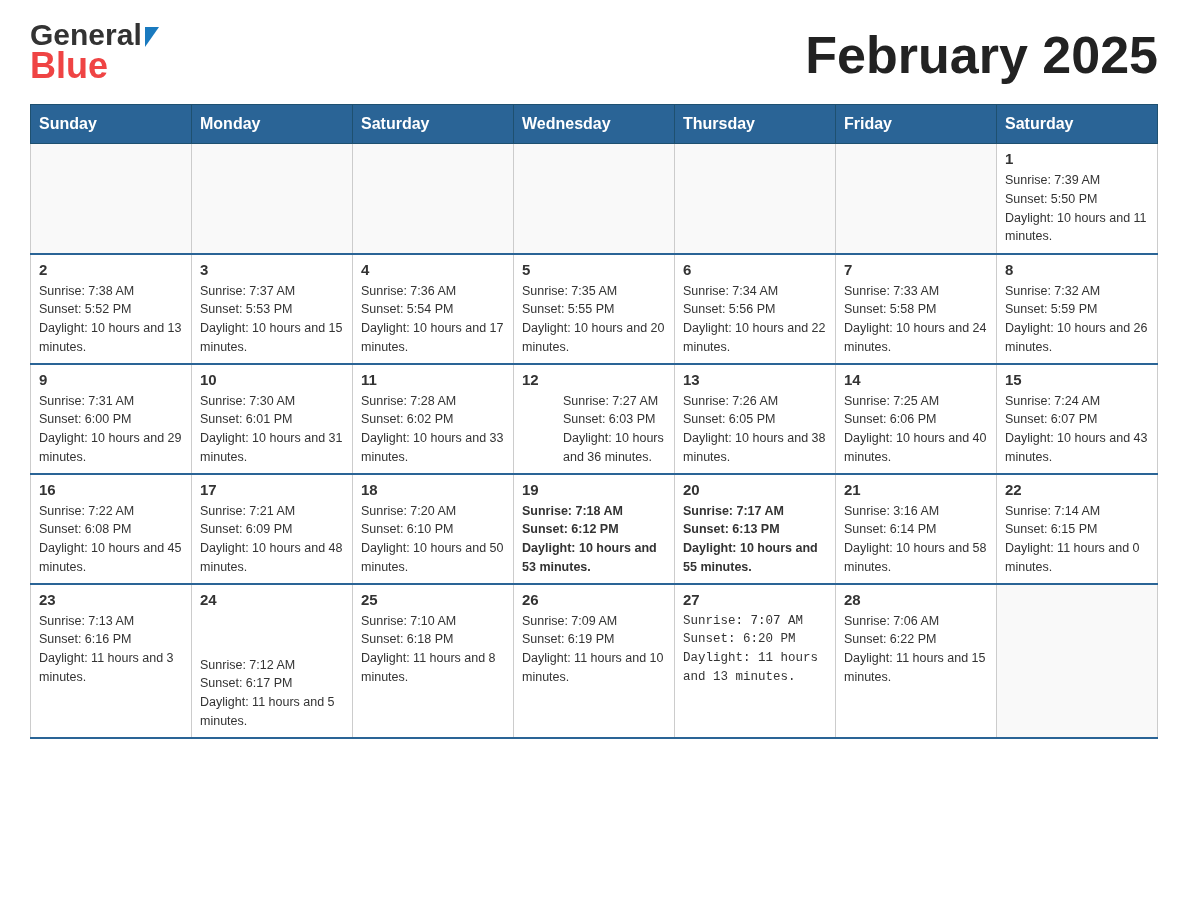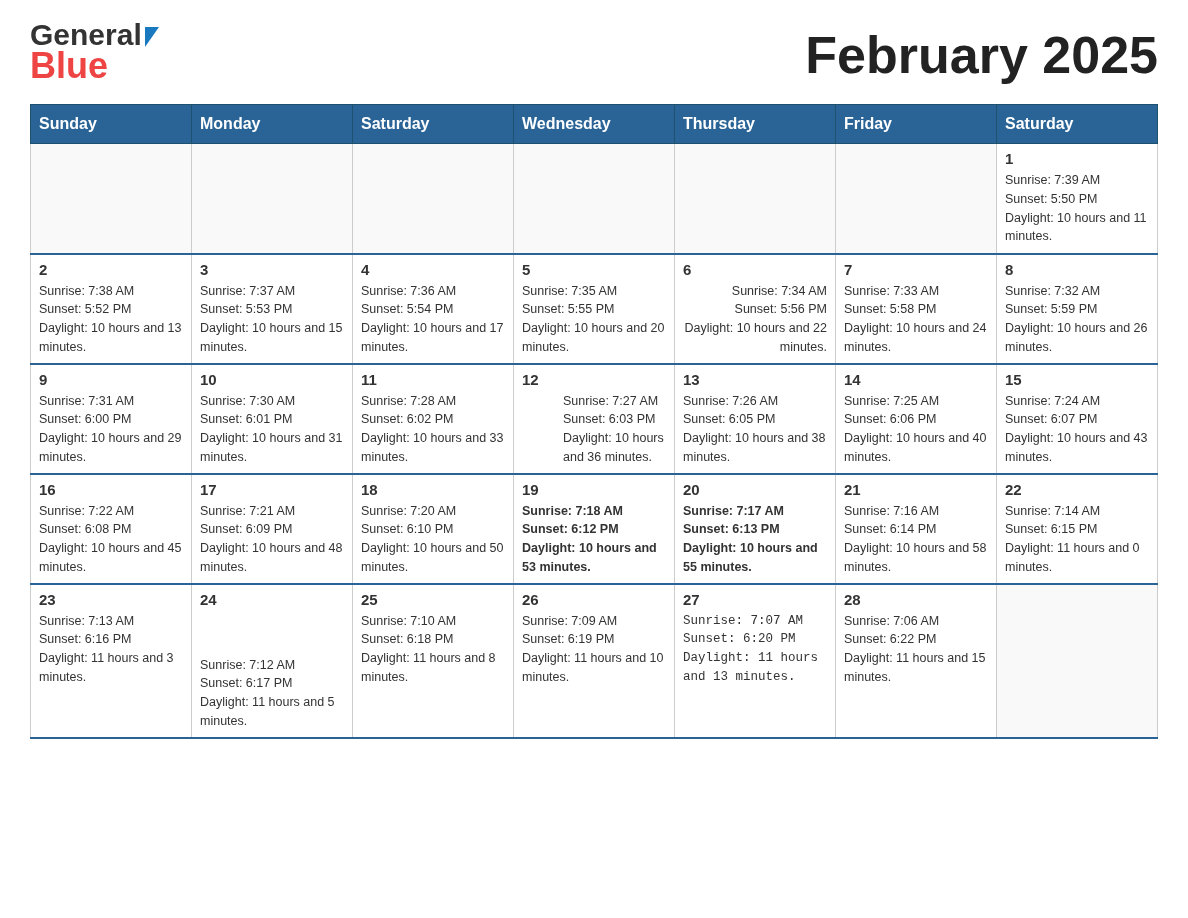--- a/index.html
+++ b/index.html
@@ -168,21 +168,21 @@
 Daylight: 10 hours and 17 minutes.</div>
         </td>
         <td>
           <span class="day-number">5</span>
           <div class="day-info" style="white-space: pre-line;">Sunrise: 7:35 AM
 Sunset: 5:55 PM
 Daylight: 10 hours and 20 minutes.</div>
         </td>
         <td>
           <span class="day-number">6</span>
-          <div class="day-info" style="white-space: pre-line; text-align: right;">Sunrise: 7:34 AM
+          <div class="day-info" style="white-space: pre-line;">Sunrise: 7:34 AM
 Sunset: 5:56 PM
 Daylight: 10 hours and 22 minutes.</div>
         </td>
         <td>
           <span class="day-number">7</span>
           <div class="day-info" style="white-space: pre-line;">Sunrise: 7:33 AM
 Sunset: 5:58 PM
 Daylight: 10 hours and 24 minutes.</div>
         </td>
         <td>
@@ -262,21 +262,21 @@
 Daylight: 10 hours and 53 minutes.</div>
         </td>
         <td>
           <span class="day-number">20</span>
           <div class="day-info" style="white-space: pre-line; font-weight: bold;">Sunrise: 7:17 AM
 Sunset: 6:13 PM
 Daylight: 10 hours and 55 minutes.</div>
         </td>
         <td>
           <span class="day-number">21</span>
-          <div class="day-info" style="white-space: pre-line;">Sunrise: 7:16 AM
+          <div class="day-info" style="white-space: pre-line;">Sunrise: 3:16 AM
 Sunset: 6:14 PM
 Daylight: 10 hours and 58 minutes.</div>
         </td>
         <td>
           <span class="day-number">22</span>
           <div class="day-info" style="white-space: pre-line;">Sunrise: 7:14 AM
 Sunset: 6:15 PM
 Daylight: 11 hours and 0 minutes.</div>
         </td>
       </tr>

